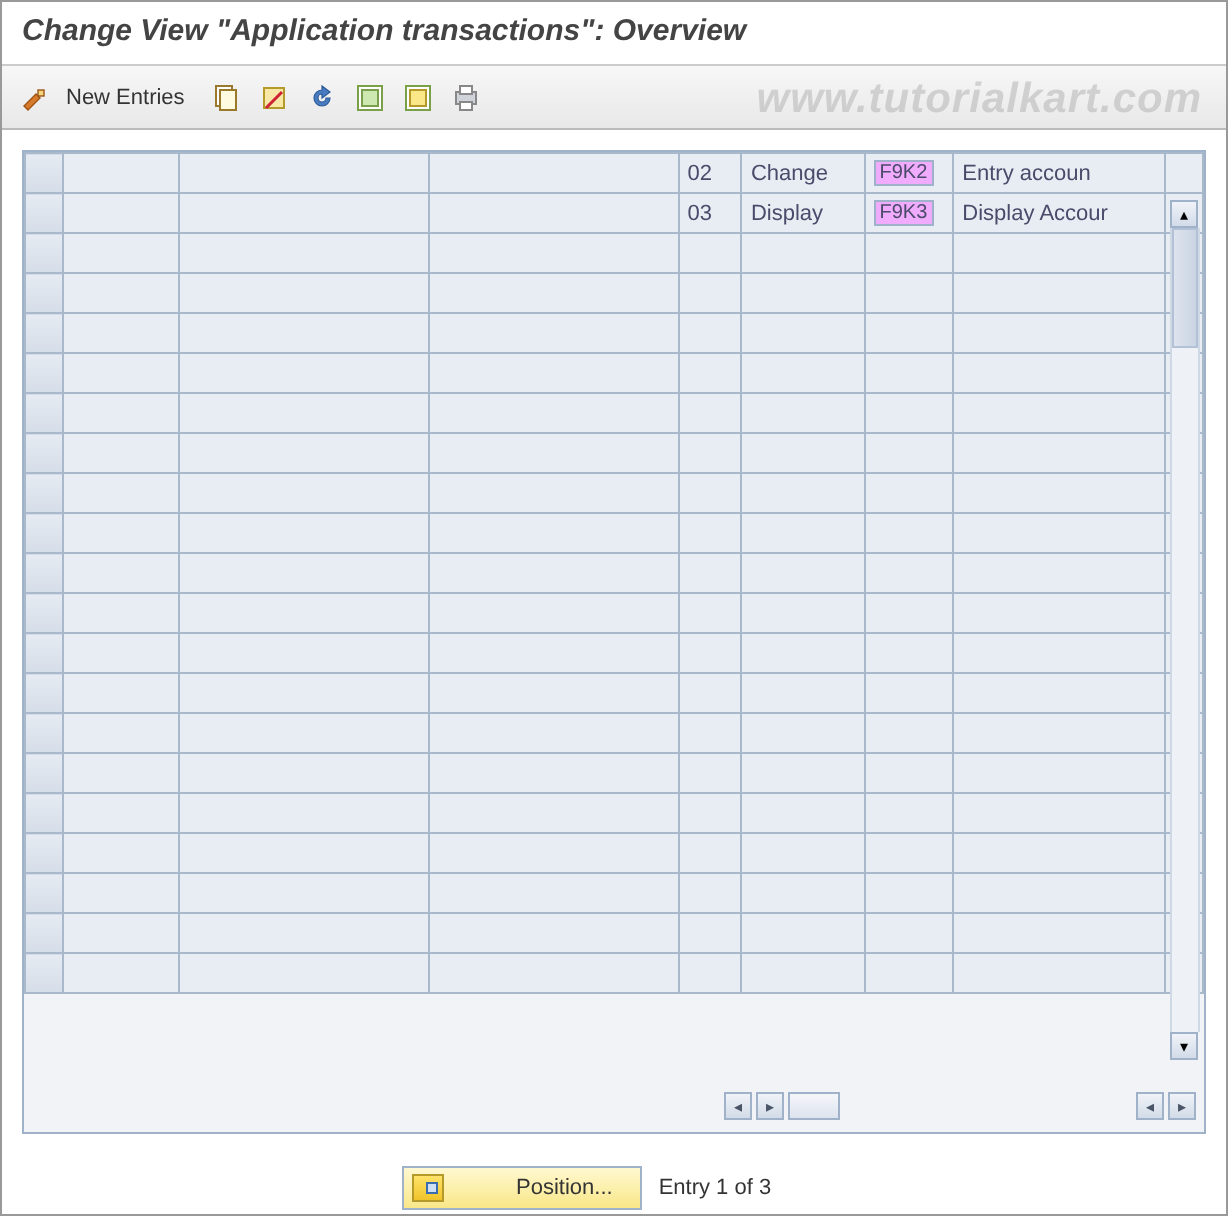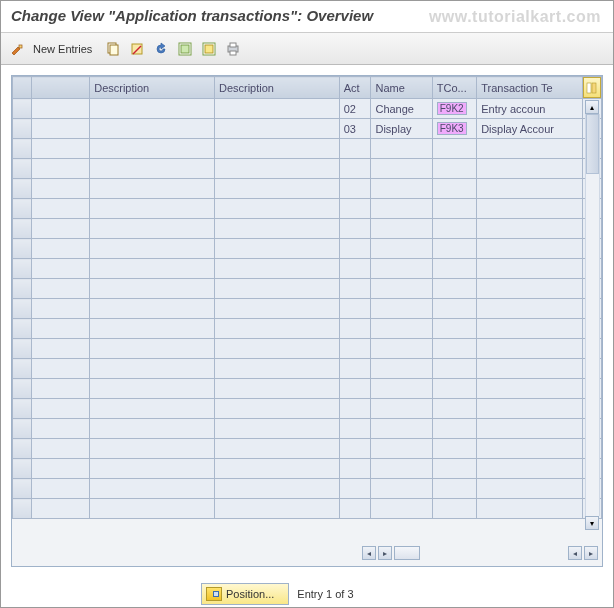--- a/index.html
+++ b/index.html
@@ -1,18 +1,18 @@
 <!DOCTYPE html>
 <html><head>
 <meta charset="utf-8">
 <style>
   * { box-sizing: border-box; font-family: Arial, sans-serif; }
   body { margin: 0; padding: 0; background: #fff; width: 614px; height: 608px; overflow: hidden; border: 1px solid #999; position: relative; }
   .title-bar { font-size: 15px; font-weight: bold; font-style: italic; color: #444; padding: 6px 10px 8px 10px; border-bottom: 1px solid #ccc; }
-  .watermark { position: absolute; top: 7px; right: 12px; font-size: 16px; font-weight: bold; color: rgba(180,180,180,0.55); letter-spacing: 0.5px; }
+  .watermark { position: absolute; top: 37px; right: 12px; font-size: 21px; font-weight: bold; color: rgba(180,180,180,0.55); letter-spacing: 0.5px; font-style: italic; }
   .toolbar { display: flex; align-items: center; gap: 6px; padding: 4px 8px; background: linear-gradient(to bottom, #f7f7f7, #e8e8e8); border-bottom: 1px solid #bbb; height: 32px; }
   .tb-icon { width: 18px; height: 18px; display: flex; align-items: center; justify-content: center; cursor: pointer; }
   .tb-icon svg { display: block; }
   .new-entries { font-size: 11px; color: #333; cursor: pointer; padding: 0 6px 0 0; text-align: right; }
   .table-area { margin: 10px; border: 1px solid #9fb2c9; height: 492px; background: #f1f3f6; position: relative; }
   .grid { display: table; width: 100%; border-collapse: collapse; table-layout: fixed; }
   .grid-header { display: table-row; }
   .grid-row { display: table-row; }
   .grid-cell { display: table-cell; border: 1px solid #aab8cc; height: 20px; font-size: 11px; color: #4a4a6a; vertical-align: middle; padding: 0 4px; overflow: hidden; white-space: nowrap; }
   .hdr { background: linear-gradient(to bottom, #dbe2ec, #c7d2e0); font-weight: normal; height: 22px; }
@@ -33,21 +33,21 @@
   .bottom-scroll { position: absolute; bottom: 6px; left: 0; right: 0; display:flex; align-items:center; }
   .scroll-left-group { margin-left: 350px; display:flex; gap:2px; align-items:center; }
   .scroll-right-group { margin-left: auto; margin-right: 4px; display:flex; gap:2px; align-items:center; }
   .sbtn { width:14px; height:14px; border:1px solid #9fb2c9; background: linear-gradient(to bottom,#f0f3f8,#d2dbe8); display:flex; align-items:center; justify-content:center; font-size:8px; color:#4a5568; cursor:pointer; }
   .sbar { width:26px; height:14px; border:1px solid #9fb2c9; background: linear-gradient(to bottom,#f4f6fa,#dde3ed); }
   .right-vscroll { position:absolute; right:2px; top:24px; width:15px; height:430px; display:flex; flex-direction:column; }
   .vbtn { width:14px; height:14px; border:1px solid #9fb2c9; background:linear-gradient(to bottom,#f0f3f8,#d2dbe8); display:flex; align-items:center; justify-content:center; font-size:8px; cursor:pointer;}
   .vtrack { flex:1; background: #eef1f6; border-left:1px solid #cfd8e5; border-right:1px solid #cfd8e5; position:relative;}
   .vthumb { position:absolute; top:0; left:0; right:0; height:60px; background:linear-gradient(to right,#dde4ee,#cad4e3); border:1px solid #b2c1d6;}
   .footer { display:flex; align-items:center; gap:8px; padding: 6px 10px 8px 200px; }
-  .pos-btn { display:flex; align-items:center; gap:4px; border:1px solid #9fb2c9; background: linear-gradient(to bottom,#fff8d0,#f9e788); height:22px; padding:0 14px 0 4px; cursor:pointer; font-size:11px; color:#333; }
+  .pos-btn { display:flex; align-items:center; gap:36px; border:1px solid #9fb2c9; background: linear-gradient(to bottom,#fff8d0,#f9e788); height:22px; padding:0 14px 0 4px; cursor:pointer; font-size:11px; color:#333; }
   .pos-icon { width:16px; height:14px; border:1px solid #b49a2a; background: linear-gradient(to bottom,#ffe36a,#f0c32a); position:relative; }
   .pos-icon::after { content:''; position:absolute; right:2px; top:3px; width:4px; height:4px; border:1px solid #3a6db0; background:#cfe0f5; }
   .entry-counter { font-size:11px; color:#333; }
 </style>
 </head>
 <body>
 
 <div class="title-bar">Change View "Application transactions": Overview</div>
 <div class="watermark">www.tutorialkart.com</div>
 
@@ -92,38 +92,20 @@
     <svg width="16" height="16">
         <rect x="3" y="5" width="10" height="6" fill="#d0d4da" stroke="#888"></rect>
         <rect x="5" y="2" width="6" height="4" fill="#fff" stroke="#888"></rect>
         <rect x="5" y="10" width="6" height="4" fill="#fff" stroke="#888"></rect>
       </svg>
   </span>
 </div>
 
 <div class="table-area">
   <div class="grid" id="grid">
-    <div class="grid-header">
-      <div class="grid-cell hdr sel-col"></div>
-      <div class="grid-cell hdr c-blank1"></div>
-      <div class="grid-cell hdr c-desc1">Description</div>
-      <div class="grid-cell hdr c-desc2">Description</div>
-      <div class="grid-cell hdr c-act">Act</div>
-      <div class="grid-cell hdr c-name">Name</div>
-      <div class="grid-cell hdr c-tco">TCo...</div>
-      <div class="grid-cell hdr c-txt">Transaction Te</div>
-      <div class="grid-cell hdr c-cfg">
-        <div class="cfg-btn">
-            <svg width="12" height="12">
-              <rect x="1" y="1" width="4" height="10" fill="#fff" stroke="#b49a2a" stroke-width="0.6"></rect>
-              <rect x="6" y="1" width="4" height="10" fill="#f5d67a" stroke="#b49a2a" stroke-width="0.6"></rect>
-            </svg>
-          </div>
-      </div>
-    </div>
       <div class="grid-row">
         <div class="grid-cell sel-col-body"></div>
         <div class="grid-cell body-cell c-blank1"></div>
         <div class="grid-cell body-cell c-desc1"></div>
         <div class="grid-cell body-cell c-desc2"></div>
         <div class="grid-cell body-cell c-act">02</div>
         <div class="grid-cell body-cell c-name">Change</div>
         <div class="grid-cell body-cell c-tco"><span class="tco-val">F9K2</span></div>
         <div class="grid-cell body-cell c-txt">Entry accoun</div>
         <div class="grid-cell body-cell c-cfg"></div>

